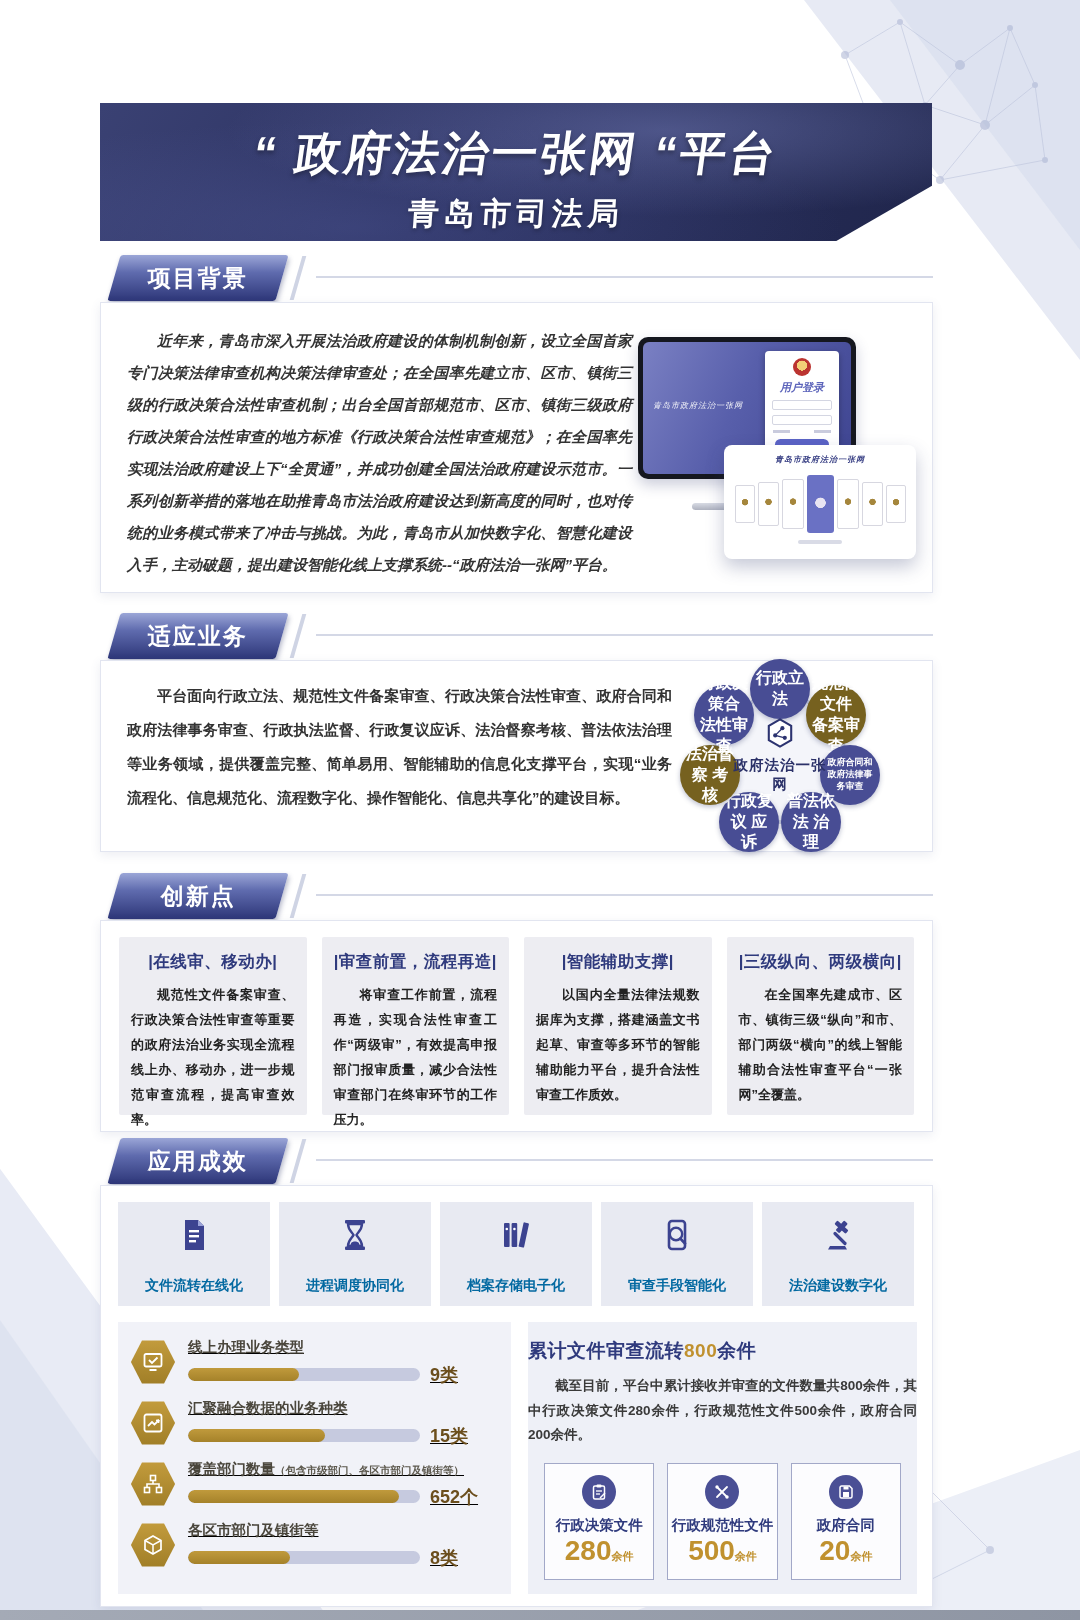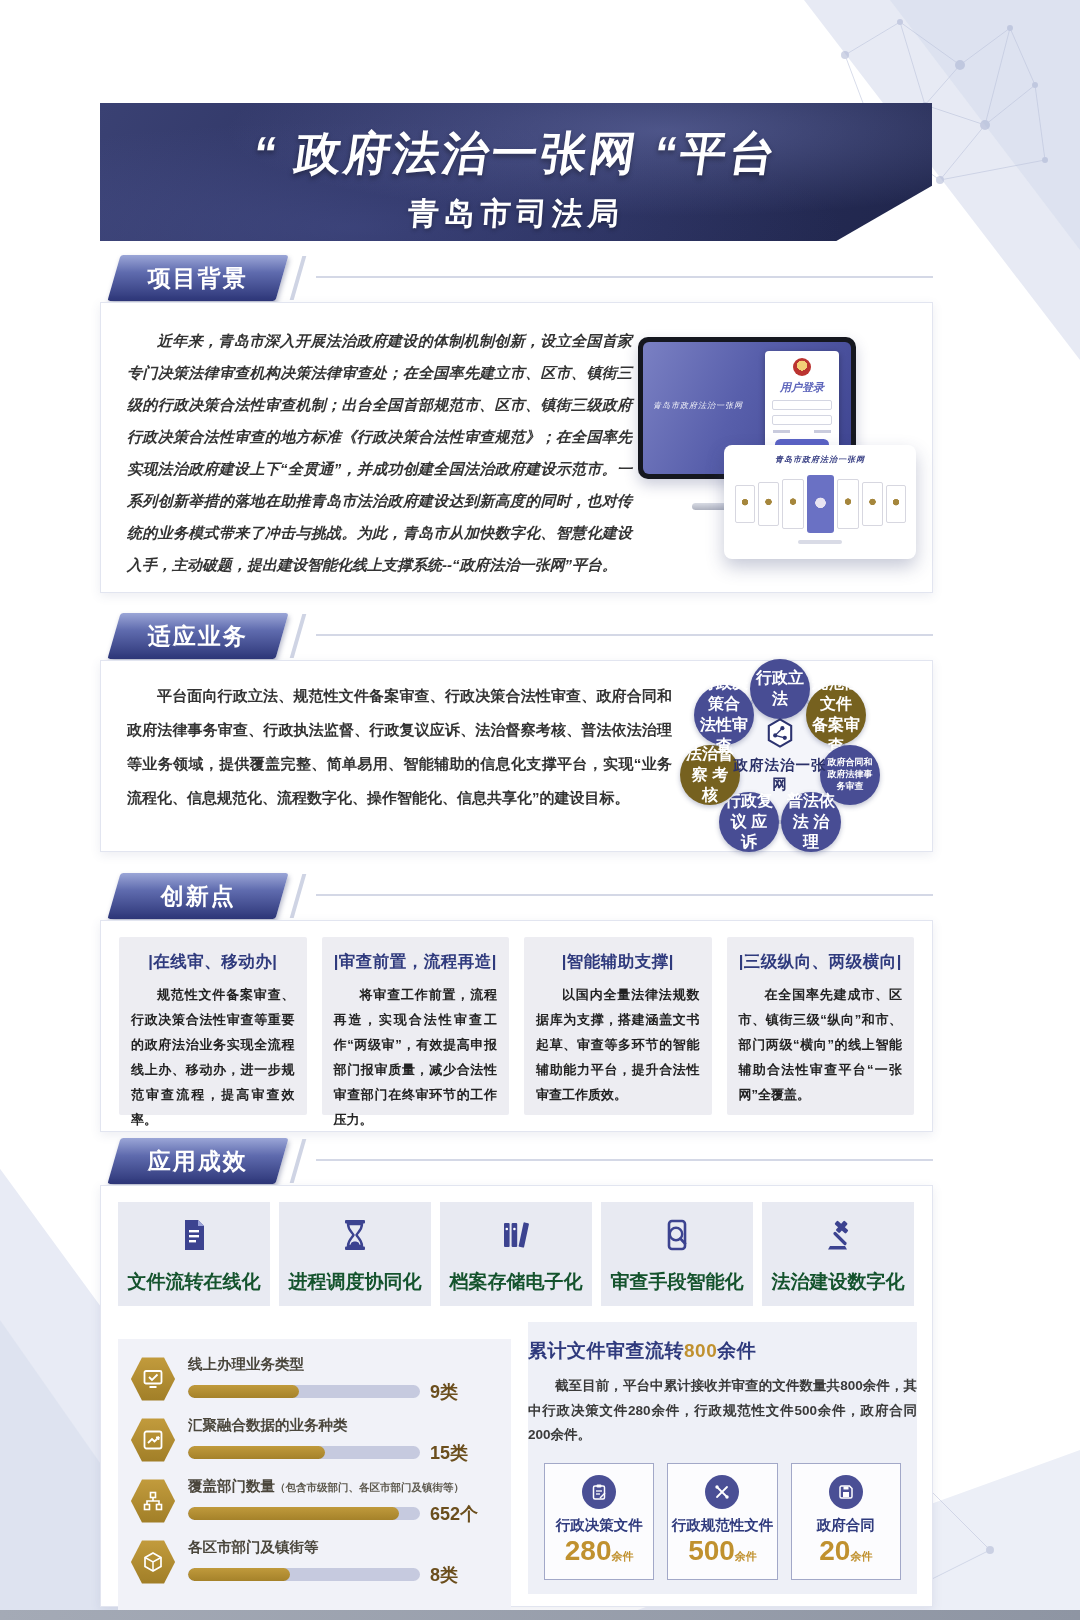--- a/index.html
+++ b/index.html
@@ -86,23 +86,23 @@
   .center-label .ctr-text{font-size:14.5px;font-weight:bold;color:#2b3168;letter-spacing:1px;margin-top:3px;}
   
   .cards-row{position:absolute;left:18px;top:16px;right:18px;bottom:16px;display:flex;gap:15px;}
   .icard{flex:1;background:#ededf2;border-radius:2px;padding:14px 12px 10px;box-sizing:border-box;}
   .icard-title{text-align:center;font-size:16.5px;font-weight:bold;color:#2f3a7d;letter-spacing:.5px;}
   .icard-body{margin-top:10px;font-size:13px;line-height:1.92;color:#222;font-weight:600;text-align:justify;text-indent:2em;}
   
   .tiles-row{position:absolute;left:17px;top:16px;display:flex;gap:9px;}
   .tile{width:152px;height:104px;background:#e8eaf2;display:flex;flex-direction:column;align-items:center;}
   .tile svg{margin-top:15px;}
-  .tile-label{margin-top:auto;margin-bottom:11px;font-size:19px;font-weight:bold;color:#14532d;}
-  .metrics-panel{position:absolute;left:17px;top:153px;width:393px;height:272px;background:#f1f2f8;
-    padding:14px 12px;box-sizing:border-box;}
+  .tile-label{margin-top:auto;margin-bottom:11px;font-size:14px;font-weight:bold;color:#0369a1;}
+  .metrics-panel{position:absolute;left:17px;top:136px;width:393px;height:272px;background:#f1f2f8;
+    padding:14px 12px;box-sizing:border-box;text-decoration:underline;}
   .m-row{display:flex;align-items:center;margin-bottom:9px;height:52px;}
   .hex{width:46px;height:46px;flex:0 0 46px;clip-path:polygon(26% 3%,74% 3%,98% 50%,74% 97%,26% 97%,2% 50%);
     background:linear-gradient(180deg,#c39c3d,#a07e27);display:flex;align-items:center;justify-content:center;}
   .m-right{flex:1;margin-left:12px;min-width:0;}
   .m-label-line{font-size:14.5px;font-weight:bold;color:#4a463c;white-space:nowrap;}
   .m-note{font-size:10.5px;font-weight:bold;color:#5d594e;}
   .m-bar-line{display:flex;align-items:center;gap:10px;margin-top:6px;}
   .track{width:232px;height:13px;border-radius:7px;background:#c6cadf;overflow:hidden;}
   .fill{height:100%;border-radius:7px;background:linear-gradient(180deg,#c09a3c,#a5822a);}
   .m-value{font-size:18px;font-weight:bold;color:#6b4e1d;white-space:nowrap;}

